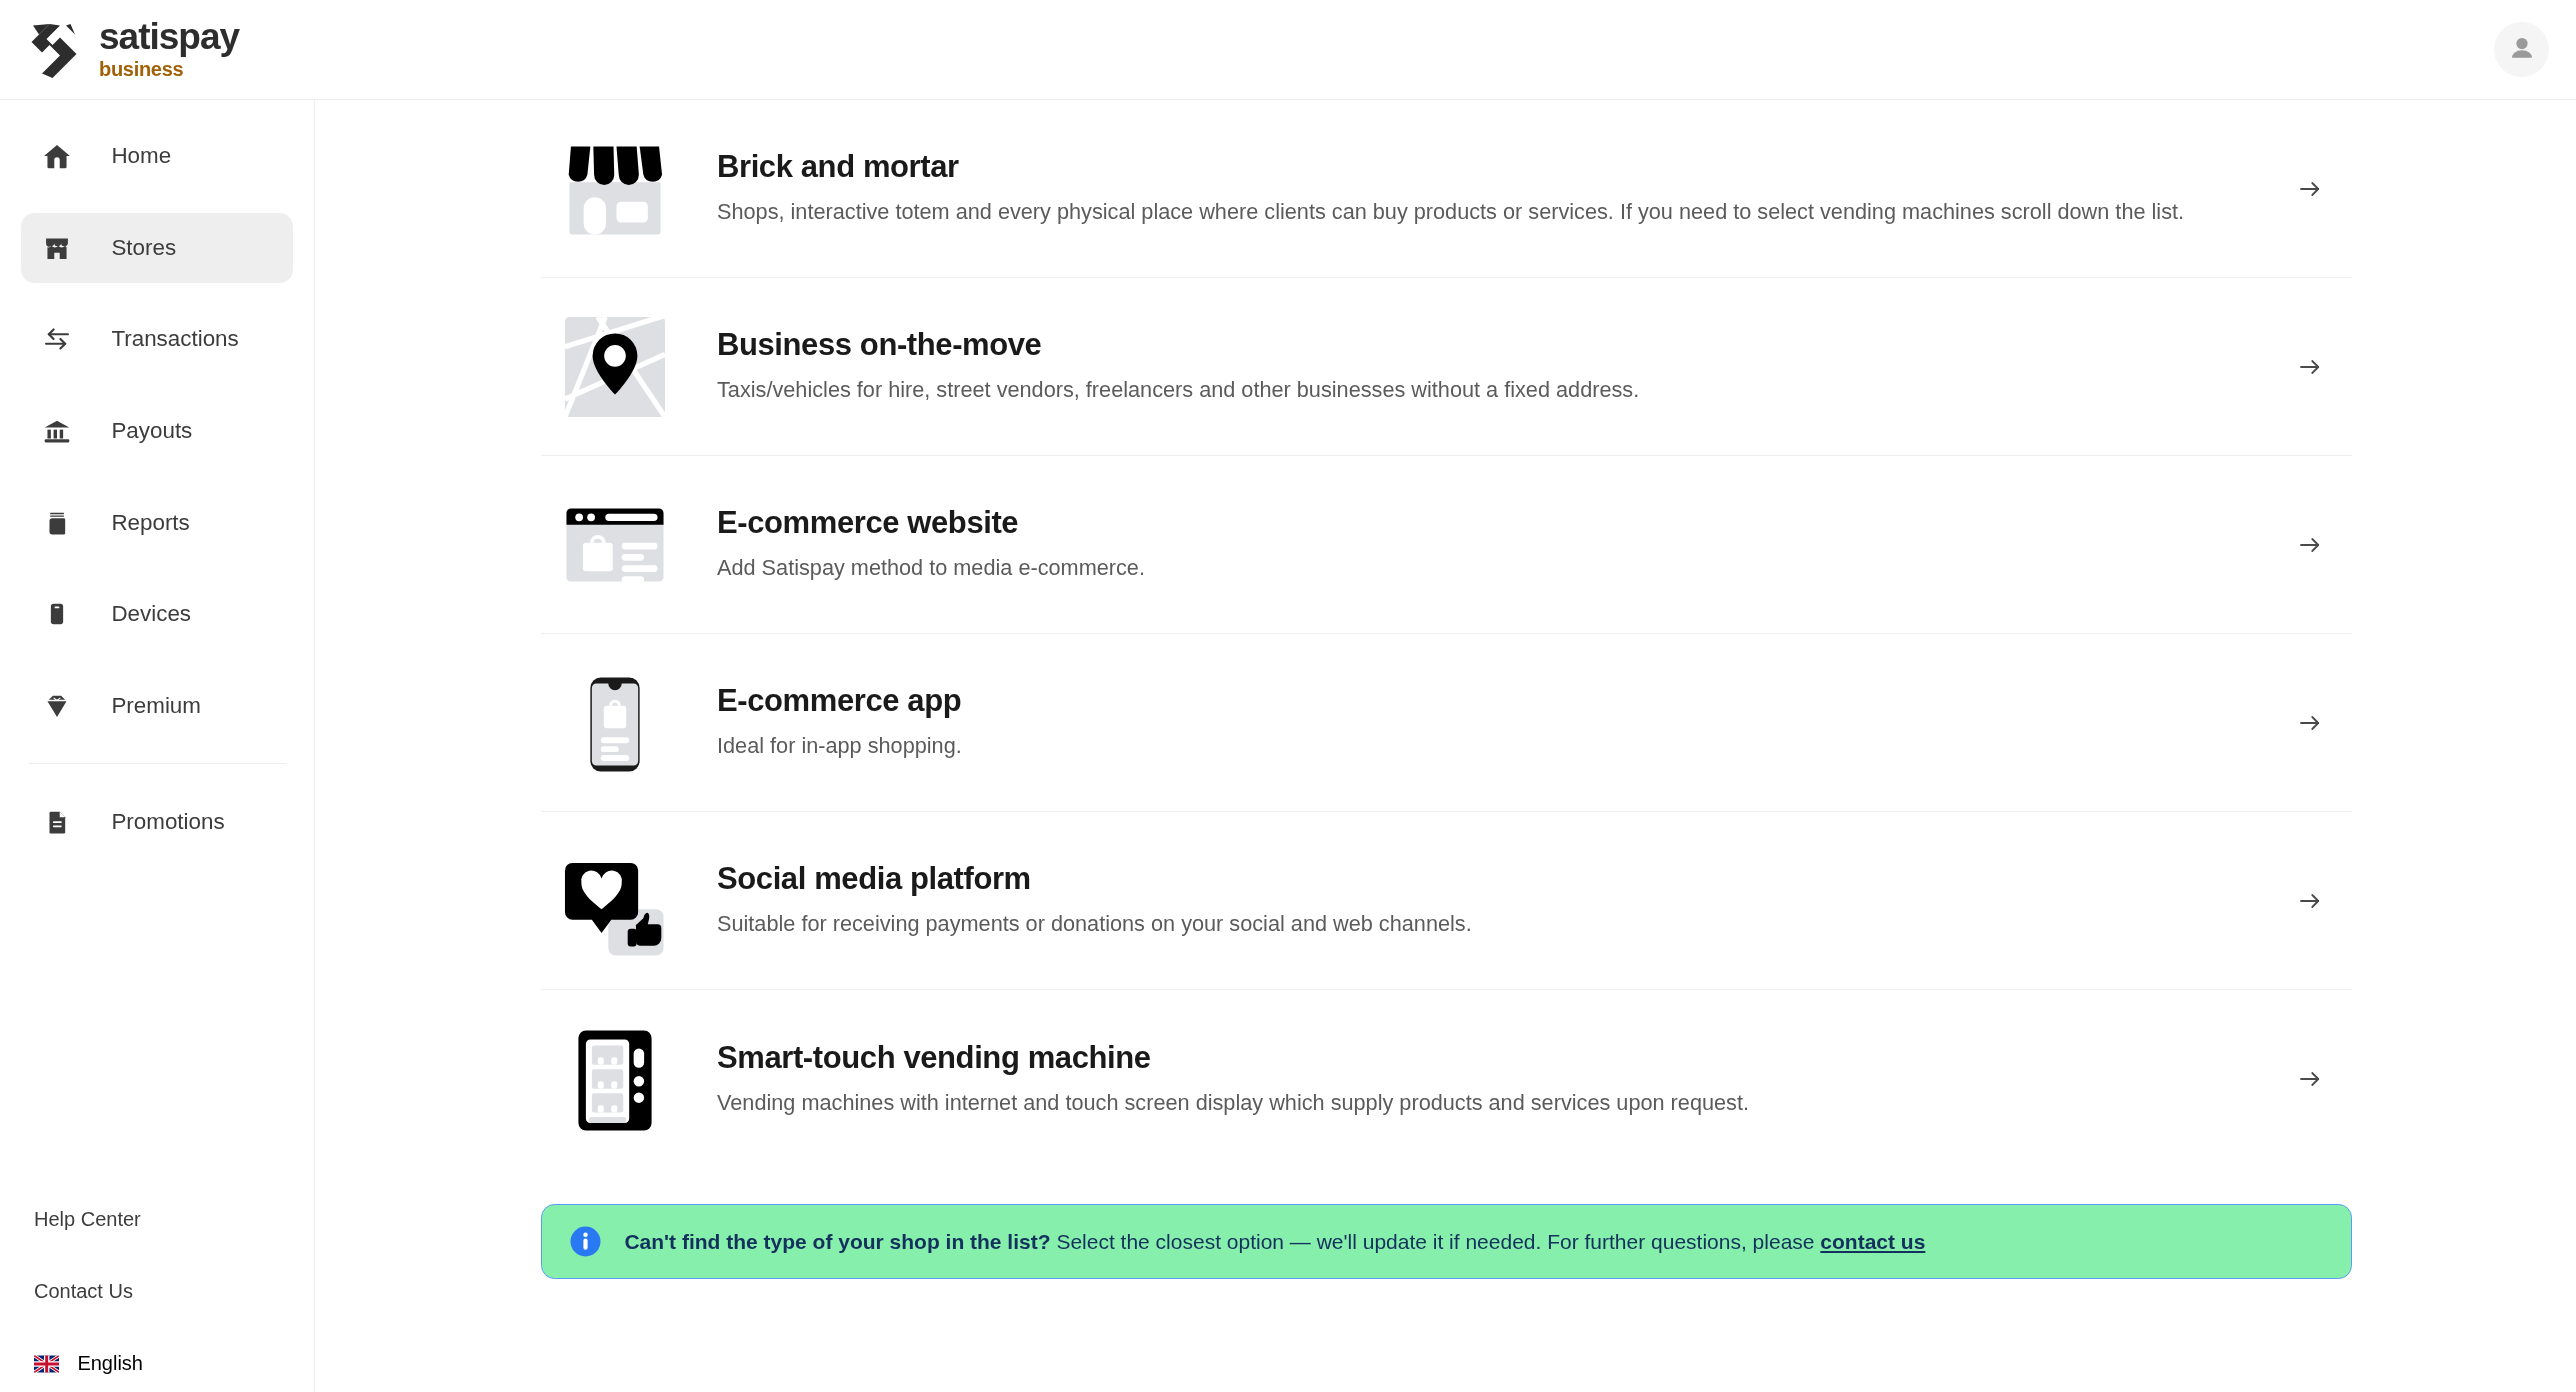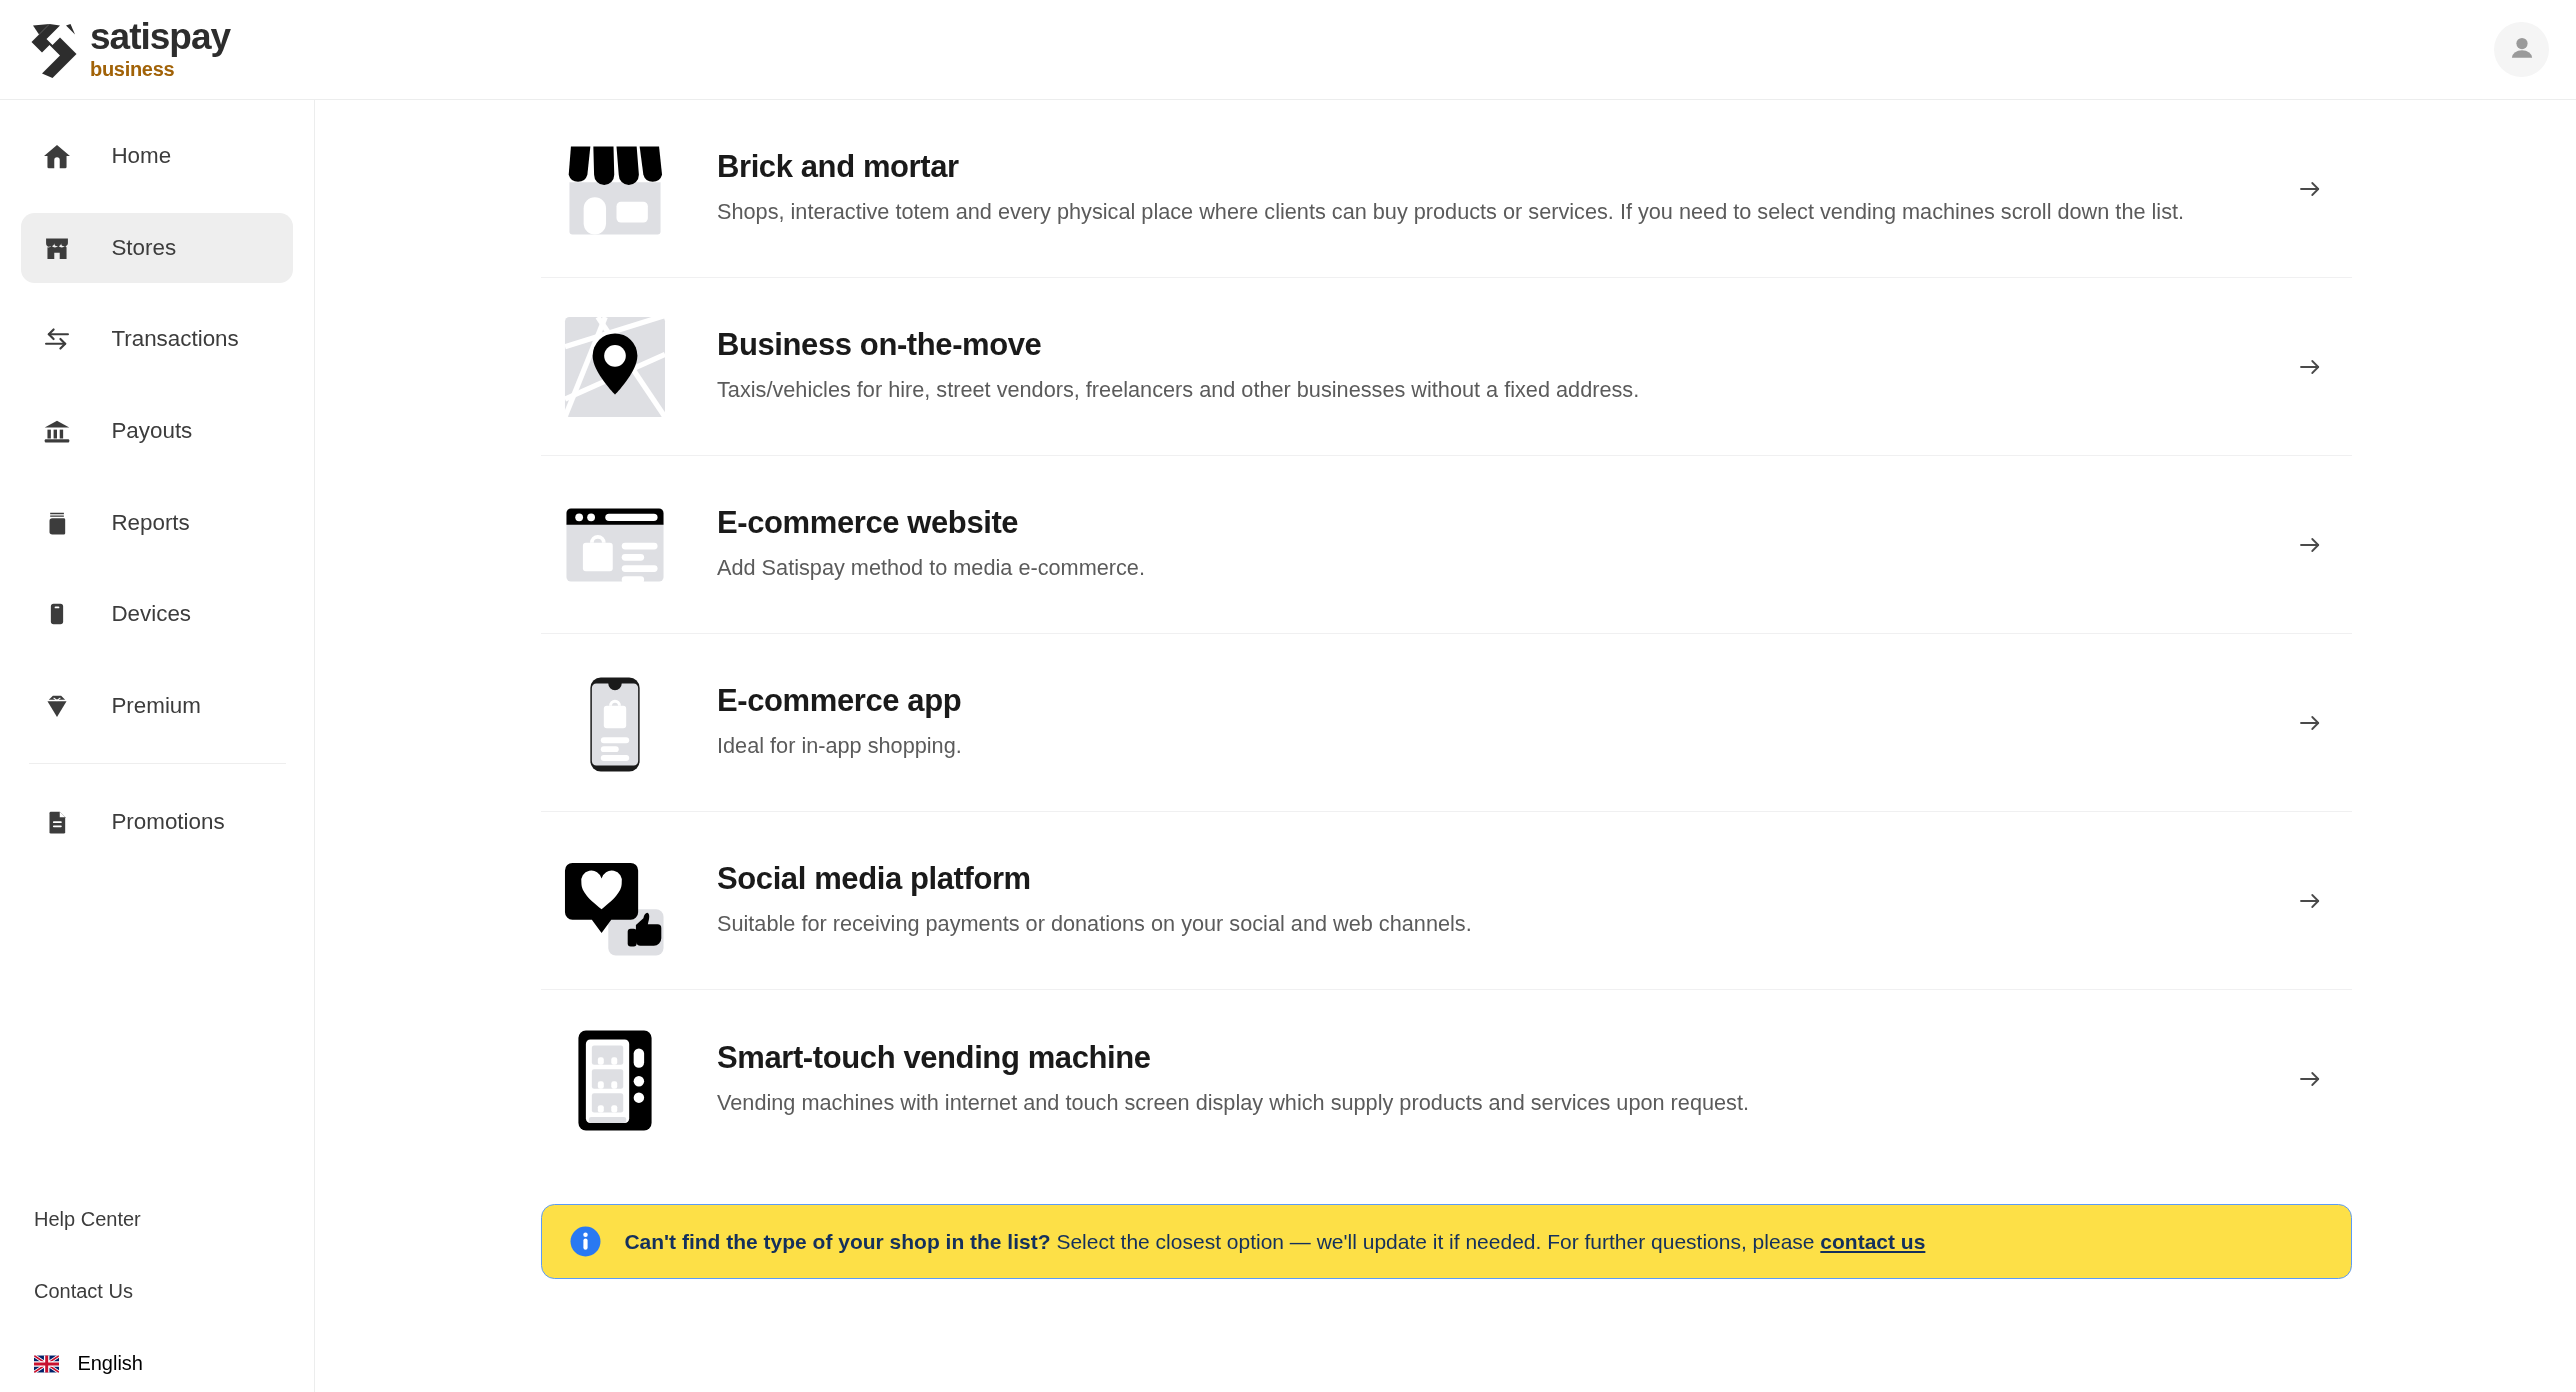--- a/index.html
+++ b/index.html
@@ -12,21 +12,21 @@
 
   
   .app { position:relative; width:2576px; height:1393px; }
 
   
   .topbar {
     position:absolute; left:0; top:0; width:2576px; height:100px;
     background:#ffffff; border-bottom:1.5px solid #eceded;
     display:flex; align-items:center;
   }
-  .brand { display:flex; align-items:center; gap:6px; padding-left:27px; width:315px; }
+  .brand { display:flex; align-items:center; gap:15px; padding-left:27px; width:315px; }
   .brand-mark { width:57px; height:57px; flex:none; }
   .brand-text { display:flex; flex-direction:column; justify-content:center; }
   .brand-name {
     font-size:37px; font-weight:700; color:#2d2d2d;
     letter-spacing:-1px; line-height:1.02;
   }
   .brand-sub {
     font-size:20px; font-weight:700; color:#a16207;
     letter-spacing:-0.3px; line-height:1.15; margin-top:1.5px;
   }
@@ -78,21 +78,21 @@
   .row-title {
     font-size:31px; font-weight:700; color:#1a1a1a;
     letter-spacing:-0.4px; margin-bottom:12px;
   }
   .row-desc { font-size:21.7px; color:#5b5b5b; line-height:1.42; max-width:1539px; }
   .row-arrow { width:52px; height:52px; flex:none; display:flex; align-items:center; justify-content:center; }
 
   
   .banner {
     margin:36px 224px 0 224px;
-    background:#fde047; border:1.5px solid #5b9bf8; border-radius:13.5px;
+    background:#86efac; border:1.5px solid #5b9bf8; border-radius:13.5px;
     height:75px; display:flex; align-items:center; gap:22.4px; padding:0 27px;
   }
   .banner-ico { width:33px; height:33px; flex:none; }
   .banner-text { font-size:21px; color:#14305c; line-height:1.3; }
   .banner-text b { font-weight:700; }
   .banner-link { font-weight:700; text-decoration:underline; cursor:pointer; color:#14305c; }
 </style>
 </head>
 <body>
 

